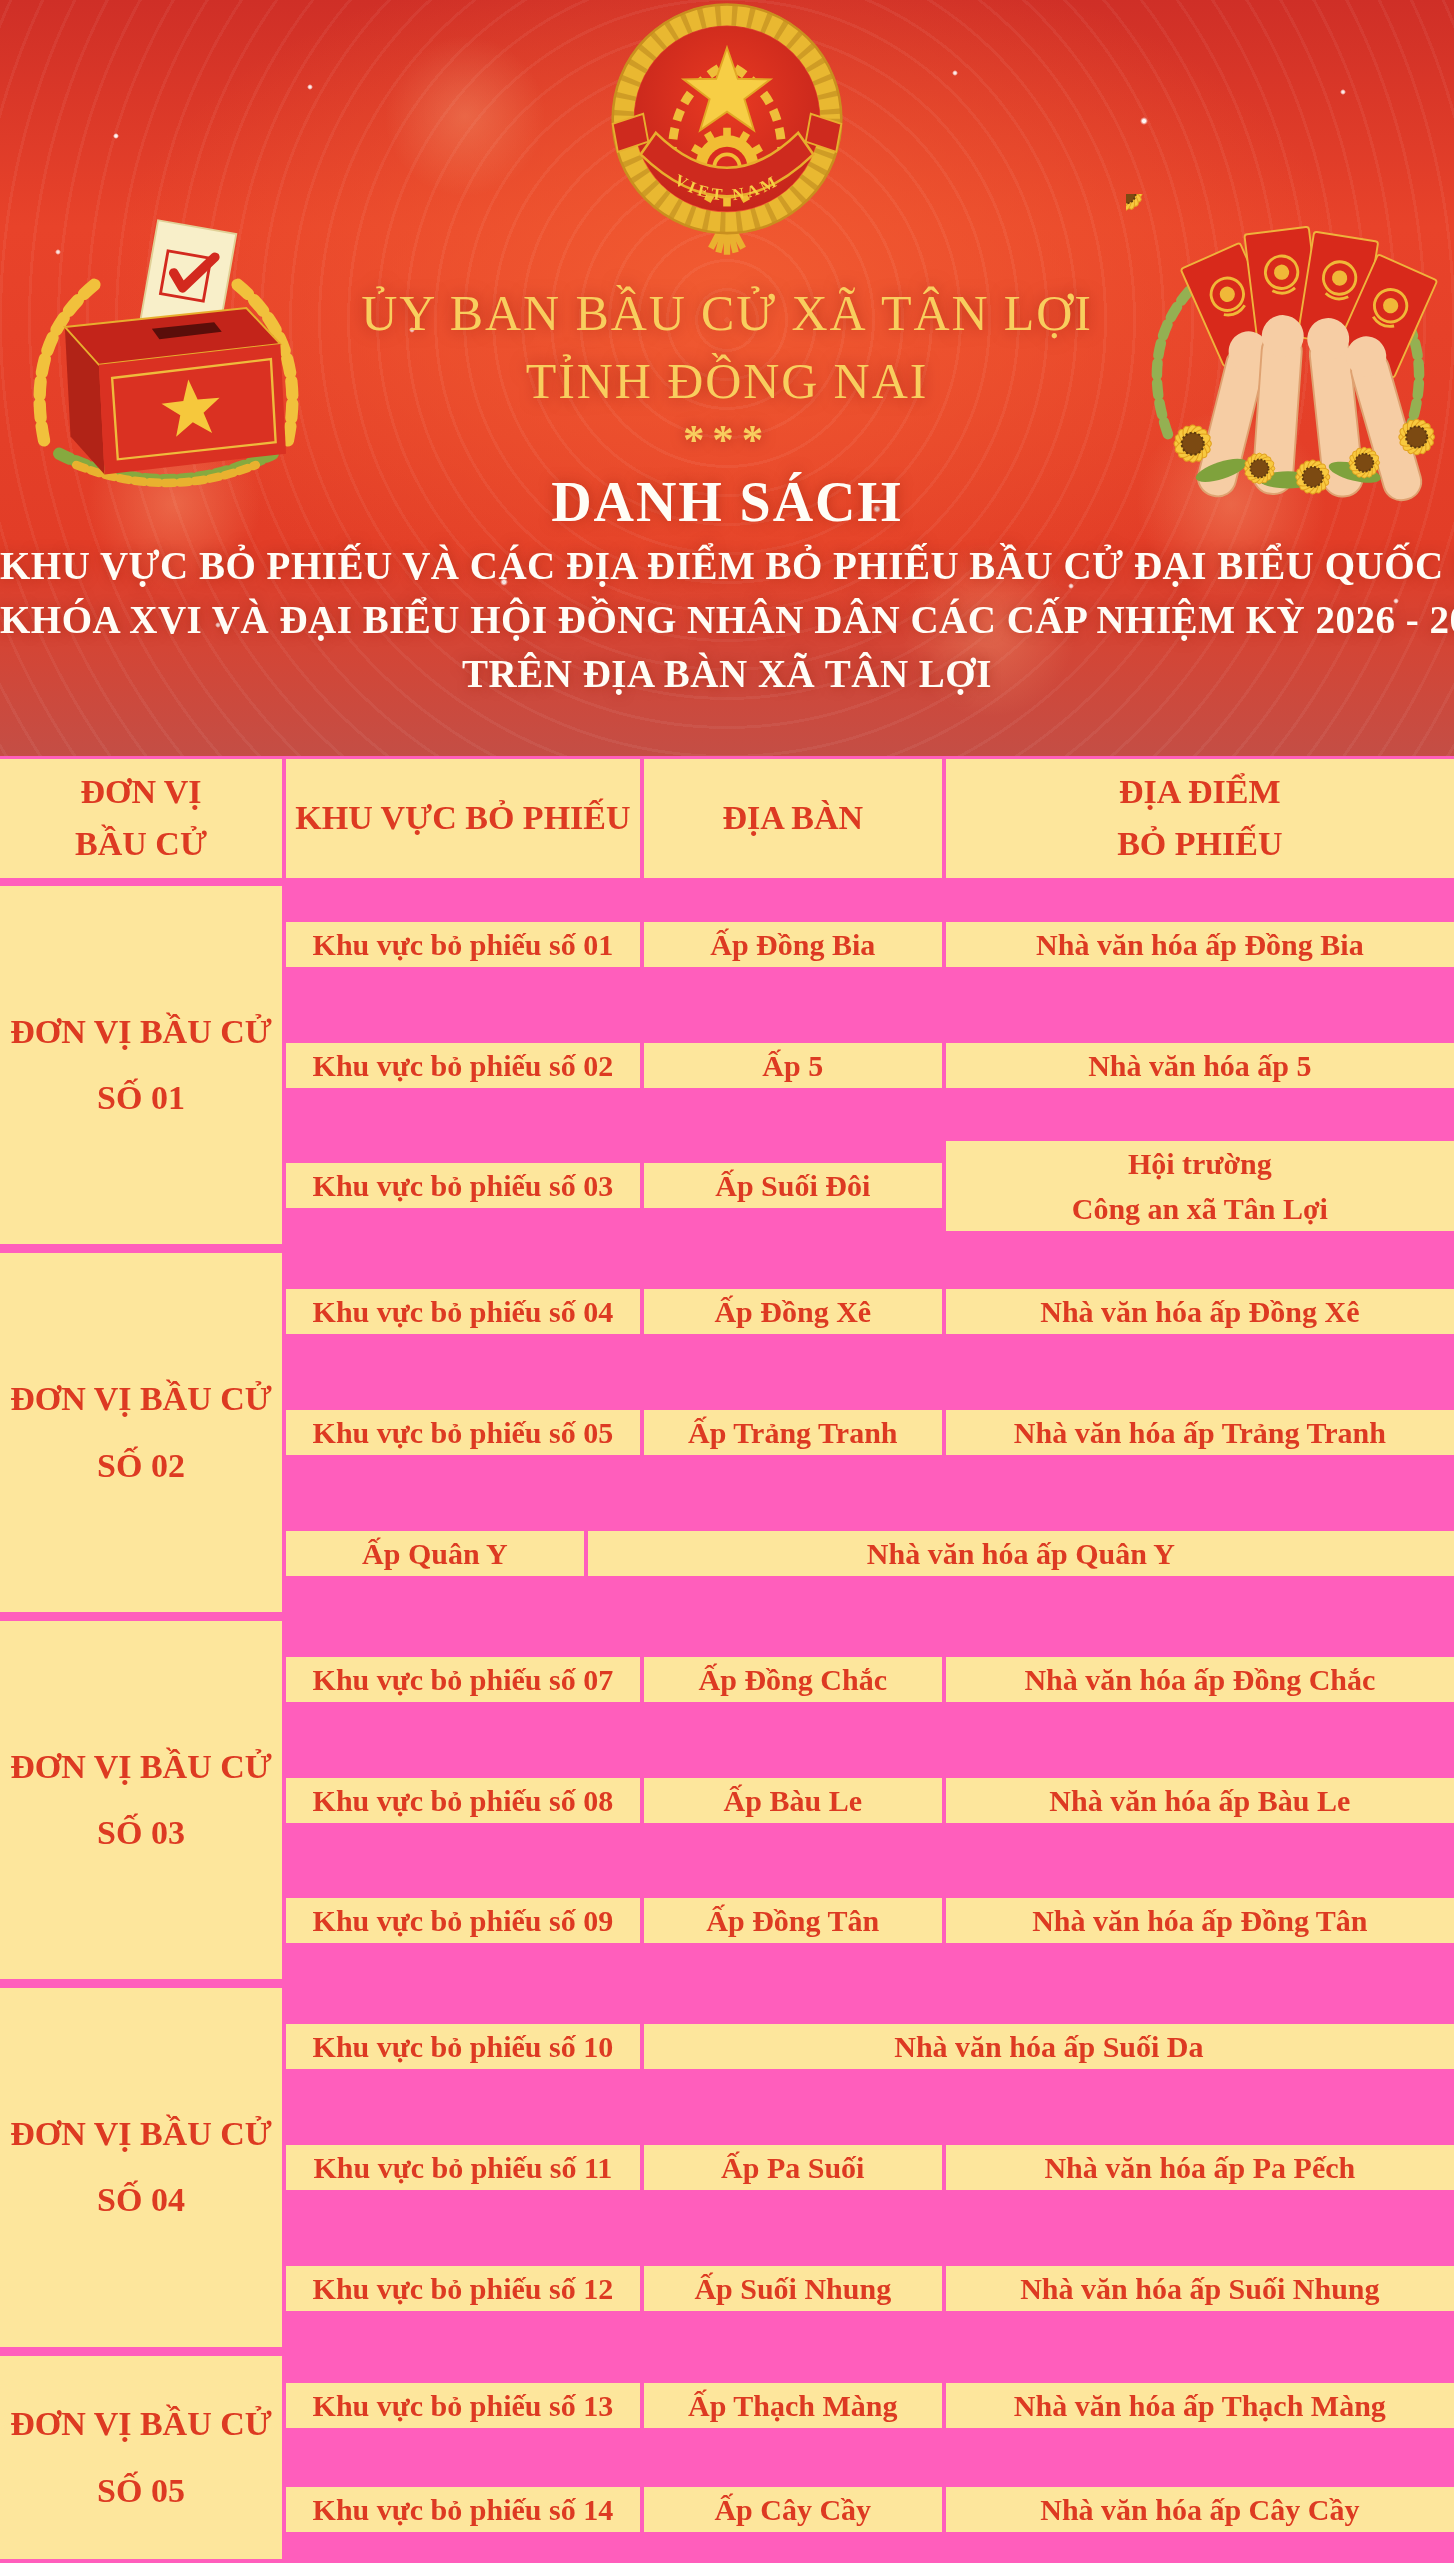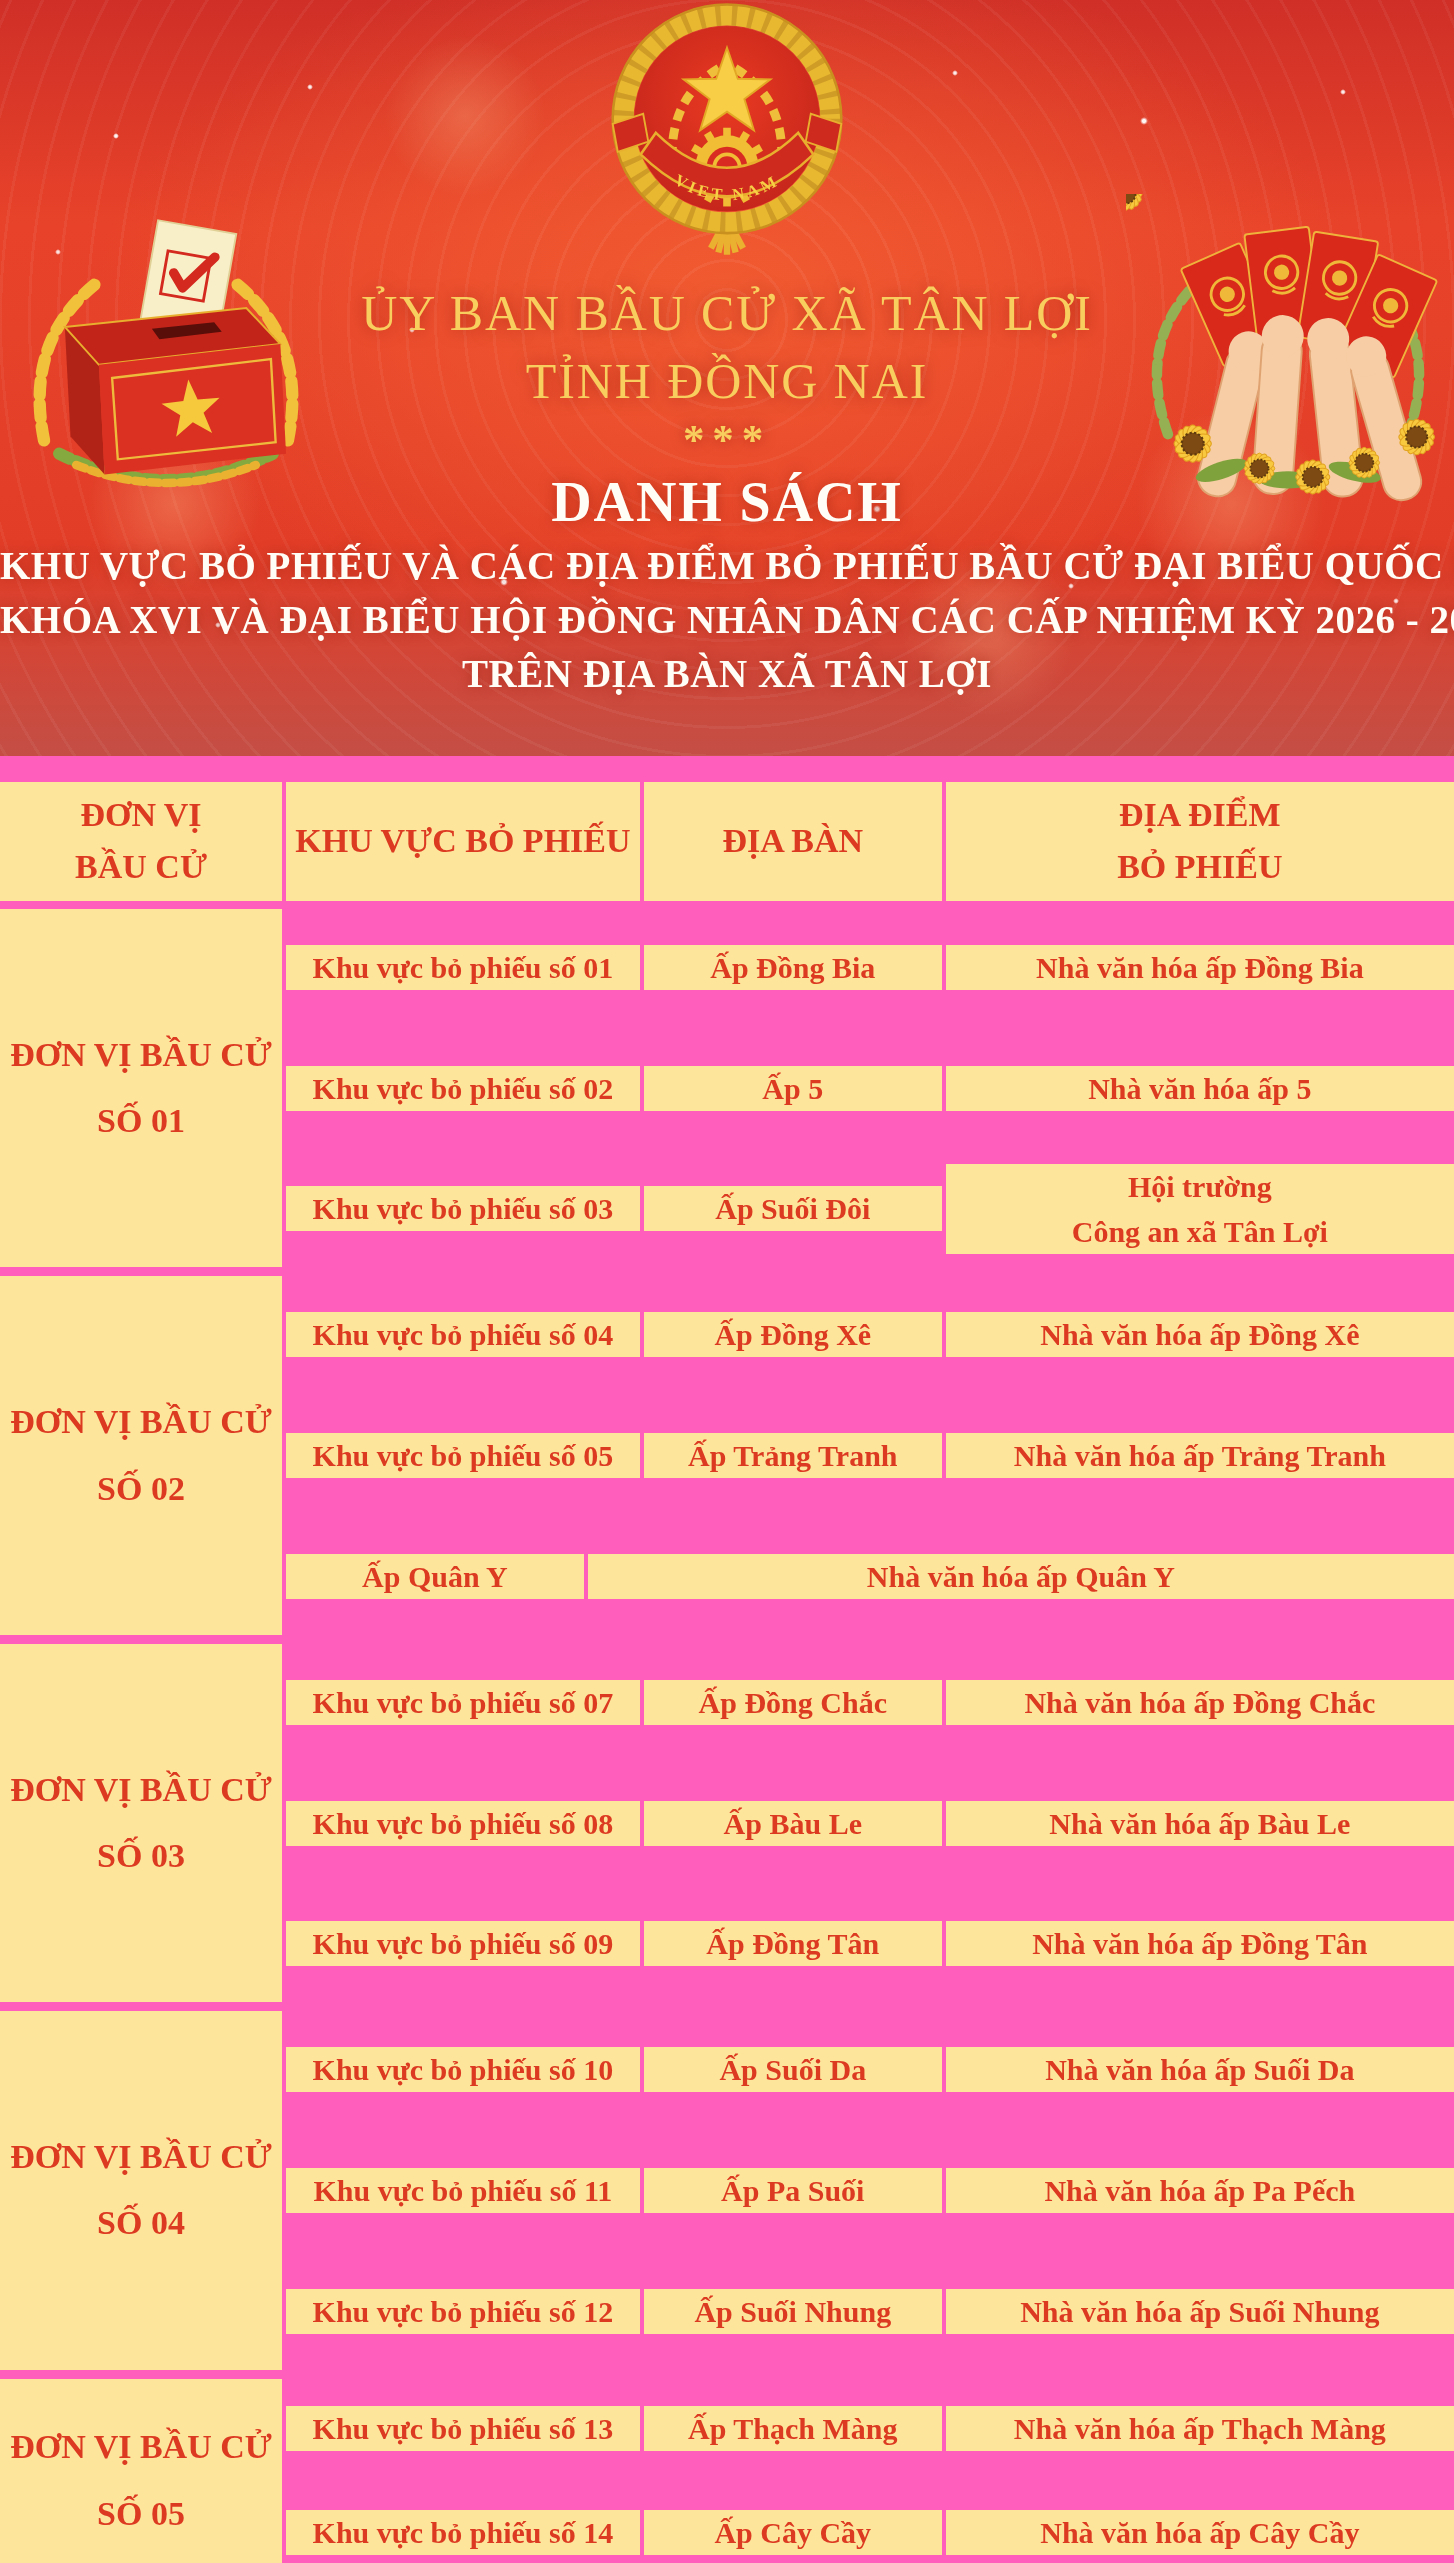--- a/index.html
+++ b/index.html
@@ -50,21 +50,21 @@
     text-shadow:0 0 13.6px rgba(130,15,5,.5);}
   .list-title{color:#fffdf6;font-weight:700;font-size:56px;line-height:74px;letter-spacing:1.9px;
     text-shadow:0 0 13.6px rgba(150,30,10,.55);}
   .sub-line{color:#fffdf6;font-weight:700;font-size:39px;line-height:54px;letter-spacing:0.5px;
     text-shadow:0 0 11.6px rgba(150,30,10,.5);white-space:nowrap;}
 
   
   .vtable{position:absolute;left:0;top:756px;width:1454px;bottom:0;background:var(--pink);padding-top:2.9px;}
   .cell{background:var(--cream);color:var(--red-text);font-weight:700;text-align:center;
     display:flex;align-items:center;justify-content:center;white-space:pre-line;}
-  .hdr{display:flex;gap:3.9px;height:119px;margin-bottom:7.8px;margin-top:23px;}
+  .hdr{display:flex;gap:3.9px;height:119px;margin-bottom:7.8px;}
   .hdr .cell{font-size:34px;line-height:1.55;}
   .c1{width:282px;flex:none;}
   .c2{width:354px;flex:none;}
   .c3{width:298px;flex:none;}
   .c4{flex:1;}
   .group{display:flex;gap:3.9px;margin-bottom:8.7px;}
   .group:last-child{margin-bottom:0;}
   .unit{width:282px;flex:none;font-size:34px;line-height:1.95;}
   .rows{flex:1;display:flex;flex-direction:column;gap:3.9px;}
   .trow{display:flex;gap:3.9px;height:117px;align-items:center;}
@@ -319,21 +319,20 @@
         </div>
       </div>
     </div>
 
     <div class="group">
       <div class="cell unit">ĐƠN VỊ BẦU CỬ
 SỐ 04</div>
       <div class="rows">
         <div class="trow">
           <div class="cell c2">Khu vực bỏ phiếu số 10</div>
-          <div class="cell c3">Ấp Suối Da</div>
           <div class="cell c4">Nhà văn hóa ấp Suối Da</div>
         </div>
         <div class="trow">
           <div class="cell c2">Khu vực bỏ phiếu số 11</div>
           <div class="cell c3">Ấp Pa Suối</div>
           <div class="cell c4">Nhà văn hóa ấp Pa Pếch</div>
         </div>
         <div class="trow">
           <div class="cell c2">Khu vực bỏ phiếu số 12</div>
           <div class="cell c3">Ấp Suối Nhung</div>

